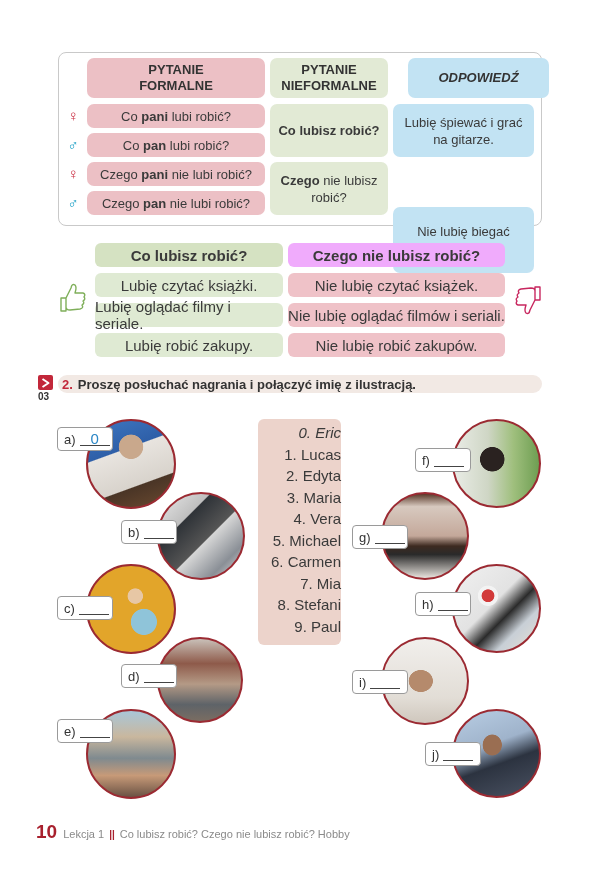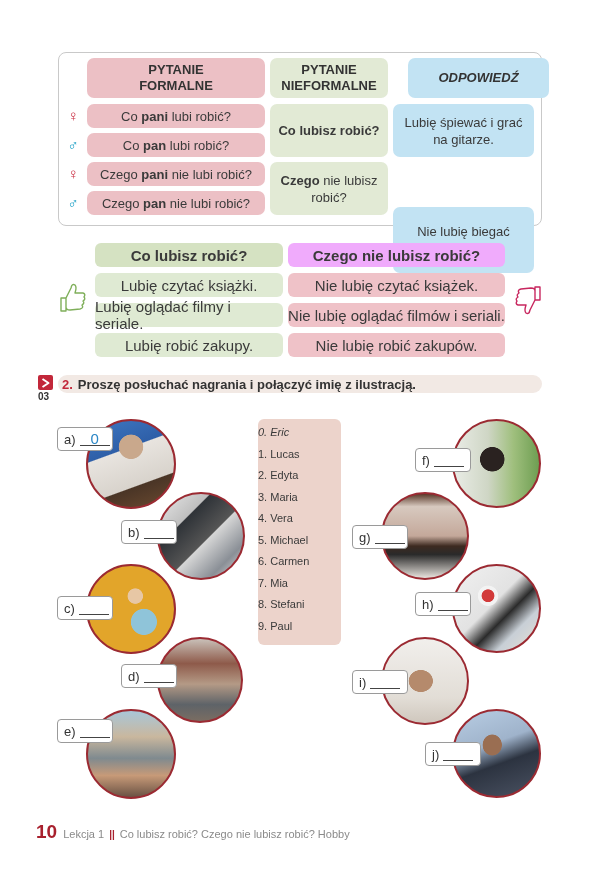--- a/index.html
+++ b/index.html
@@ -46,21 +46,21 @@
     position: absolute; left: 58px; top: 375px; width: 484px; height: 18px; background: #f2e9e4;
     border-radius: 9px; display: flex; align-items: center; padding-left: 4px;
     font-size: 13px; font-weight: bold; color: #333;
   }
   .task-num { color: #c2273a; margin-right: 5px; }
 
   .names-box {
     position: absolute; left: 258px; top: 419px; width: 83px; height: 226px; background: #ecd3cb;
     border-radius: 6px; padding-top: 3px;
   }
-  .name-item { height: 21.5px; line-height: 21.5px; text-align: left; font-size: 11px; color: #3a3a3a; }
+  .name-item { height: 21.5px; line-height: 21.5px; text-align: right; font-size: 15px; color: #3a3a3a; }
   .name-item.example { font-style: italic; }
 
   .photo {
     position: absolute; border-radius: 50%; border: 2.5px solid #9b2a32; overflow: hidden;
   }
   .label-box {
     position: absolute; height: 24px; width: 56px; background: #fff; border: 1.2px solid #9a9a9a;
     border-radius: 4px; display: flex; align-items: center; padding-left: 6px; font-size: 13px; color: #333;
   }
   .label-box .blank {

